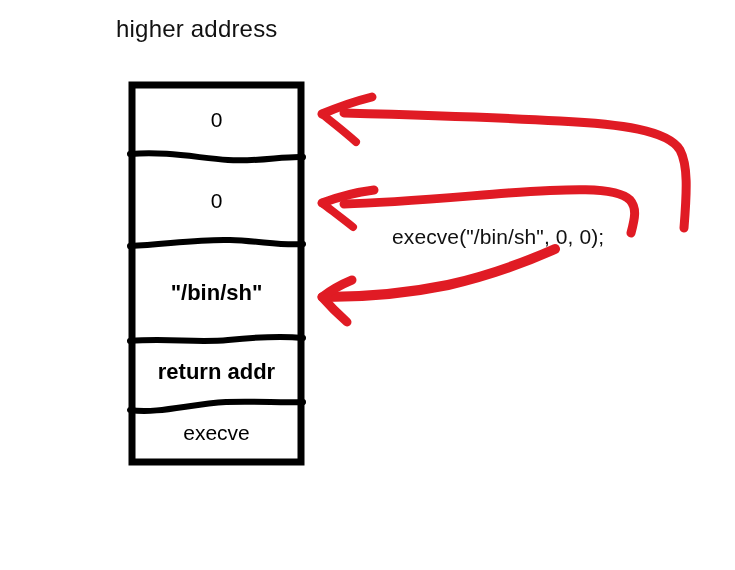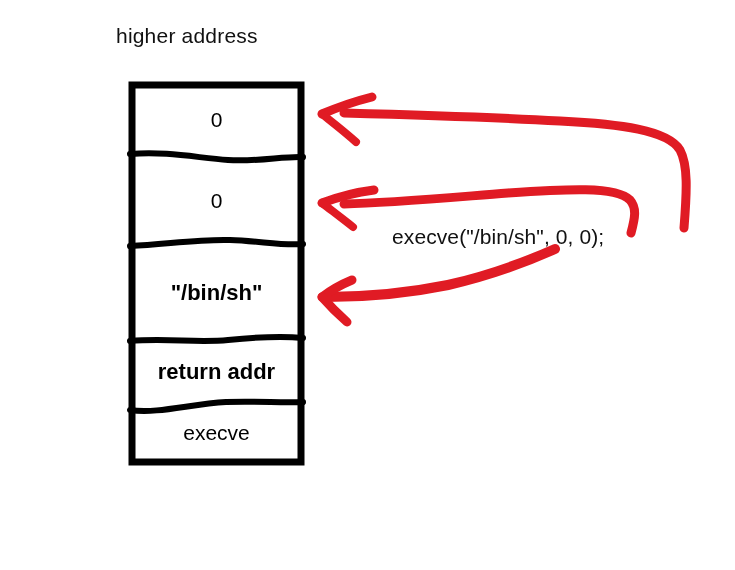--- a/index.html
+++ b/index.html
@@ -14,26 +14,25 @@
   }
   #canvas {
     position: relative;
     width: 735px;
     height: 570px;
     background: #ffffff;
     overflow: hidden;
   }
   .label-text {
     position: absolute;
-    font-size: 21px;
+    font-size: 24px;
     font-weight: 400;
     color: #111111;
     white-space: nowrap;
     letter-spacing: 0.2px;
-    margin-top: 9px;
   }
   #higher-address-label { left: 116px; top: 15px; }
   #lower-address-label  { left: 116px; top: 497px; }
 
   #stack-box {
     position: absolute;
     left: 128px;
     top: 82px;
     width: 177px;
     height: 383px;

